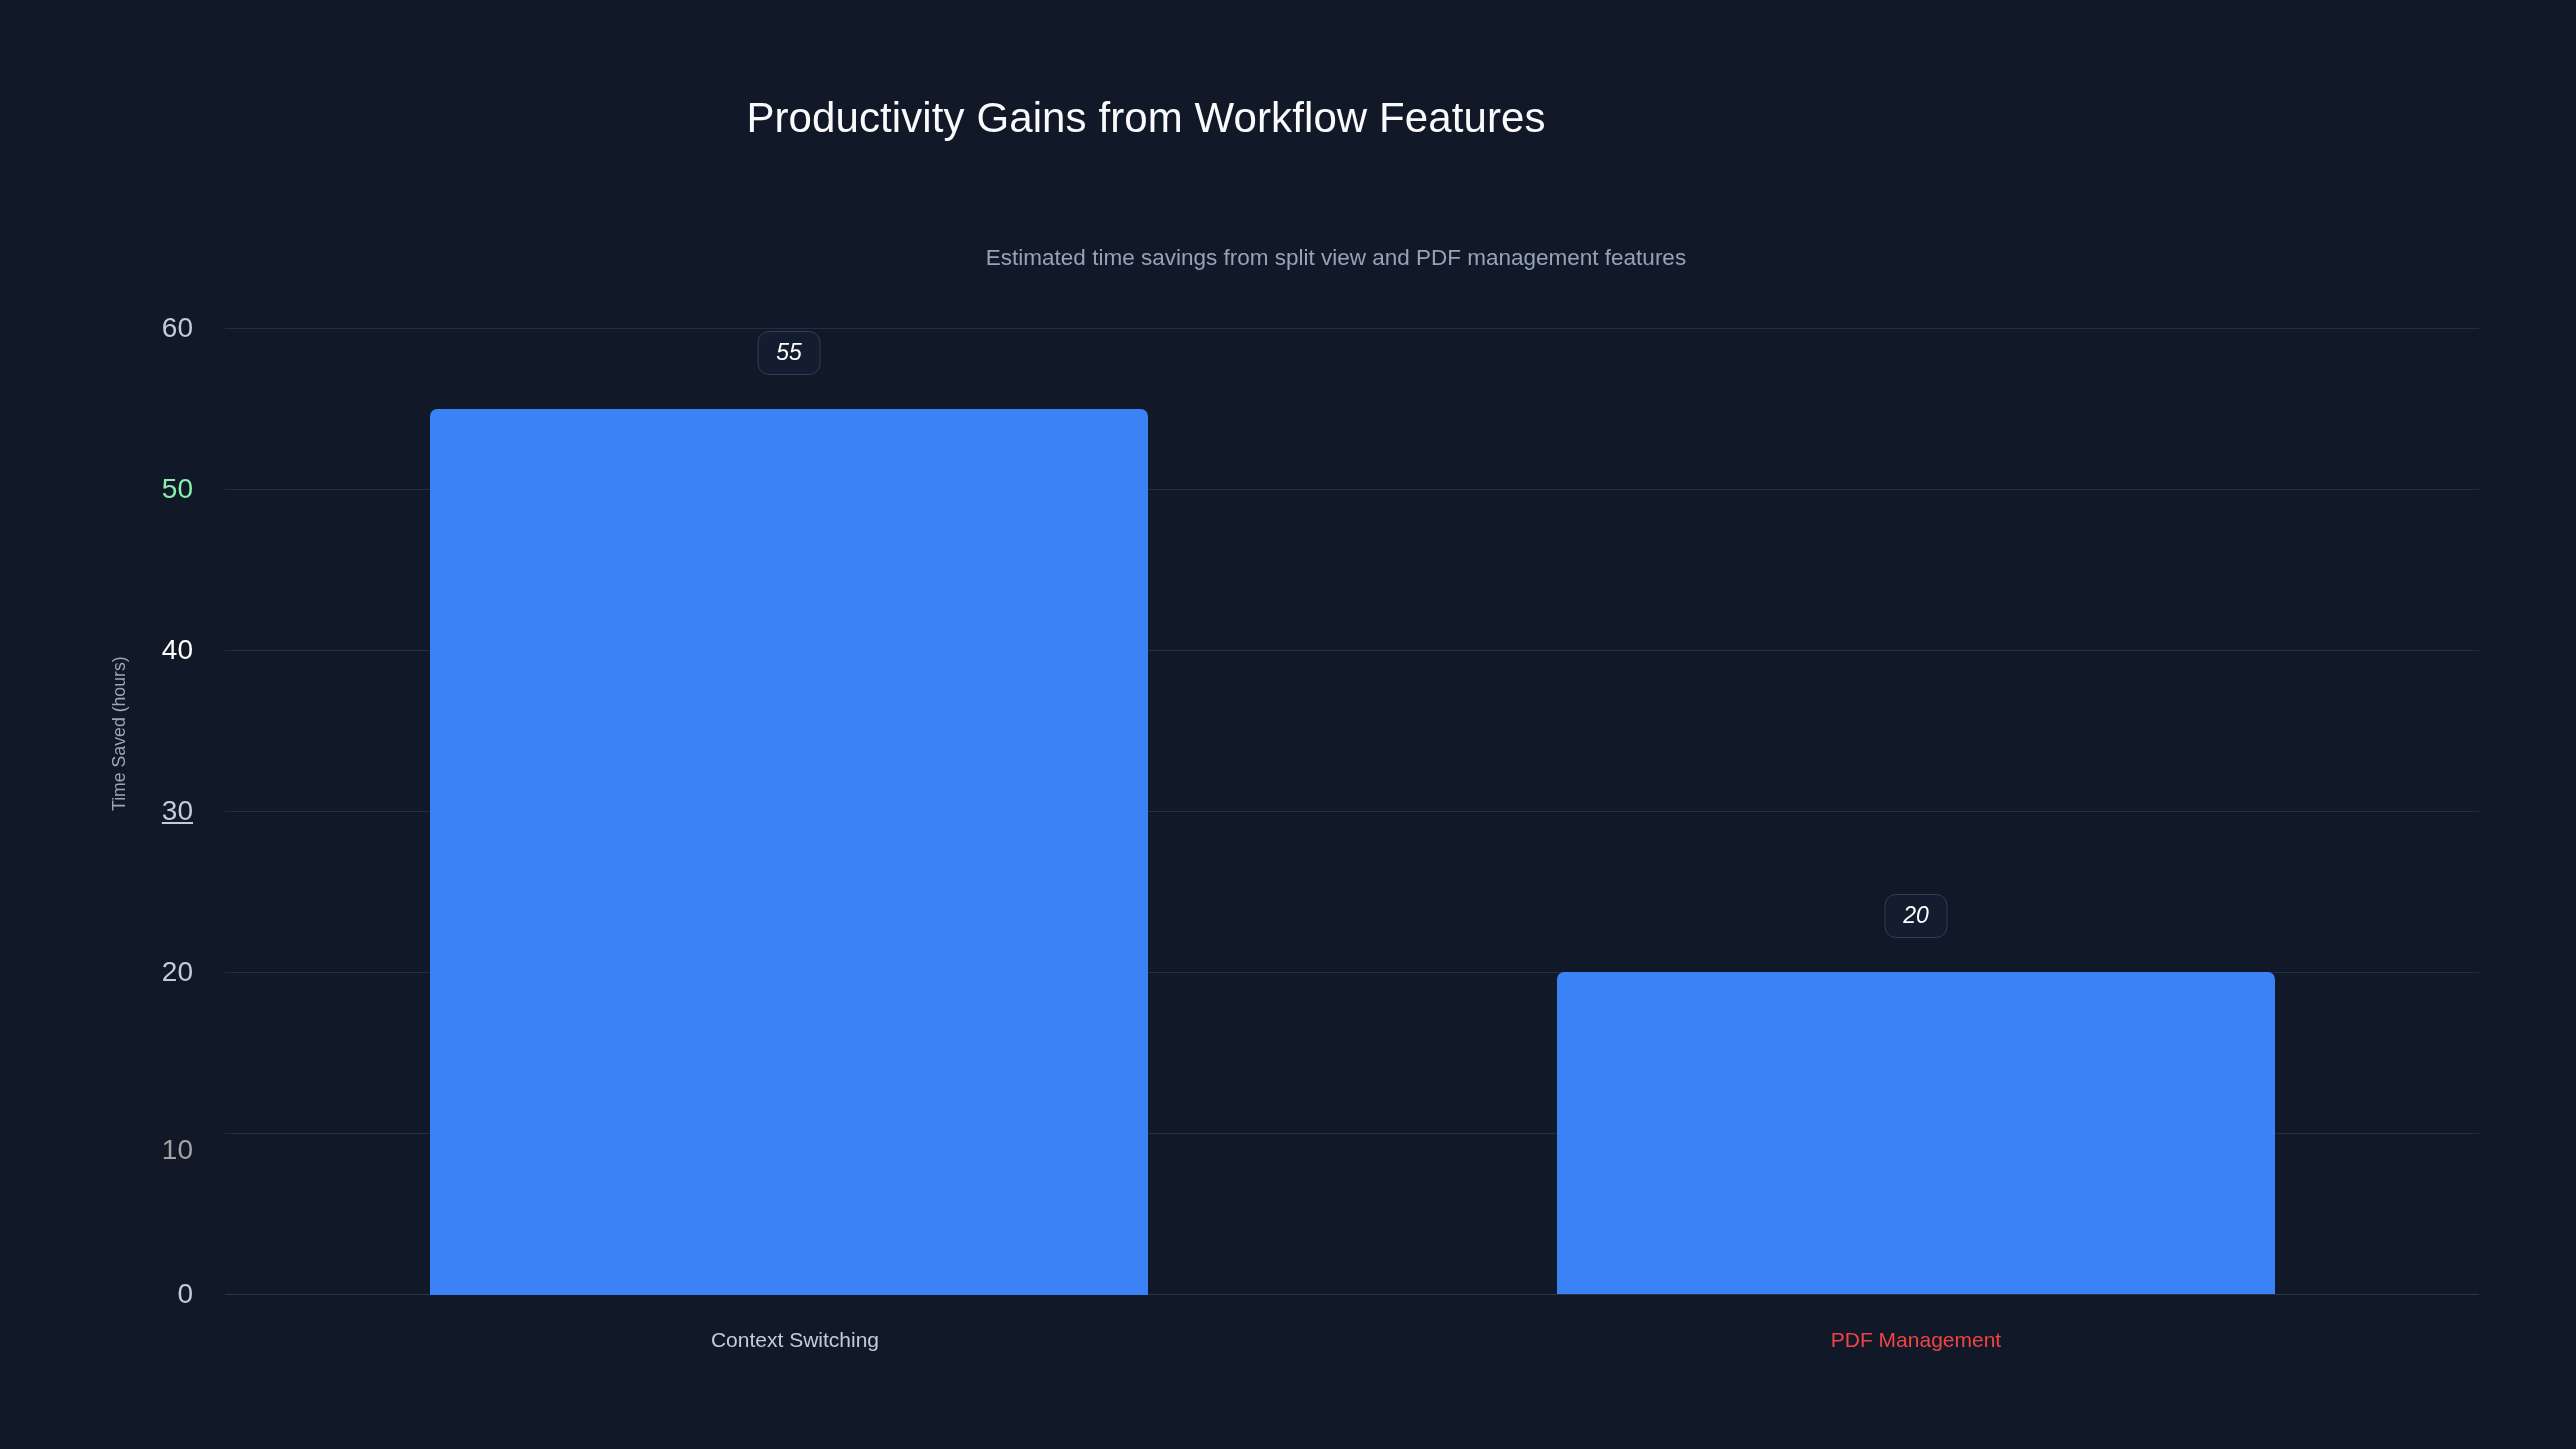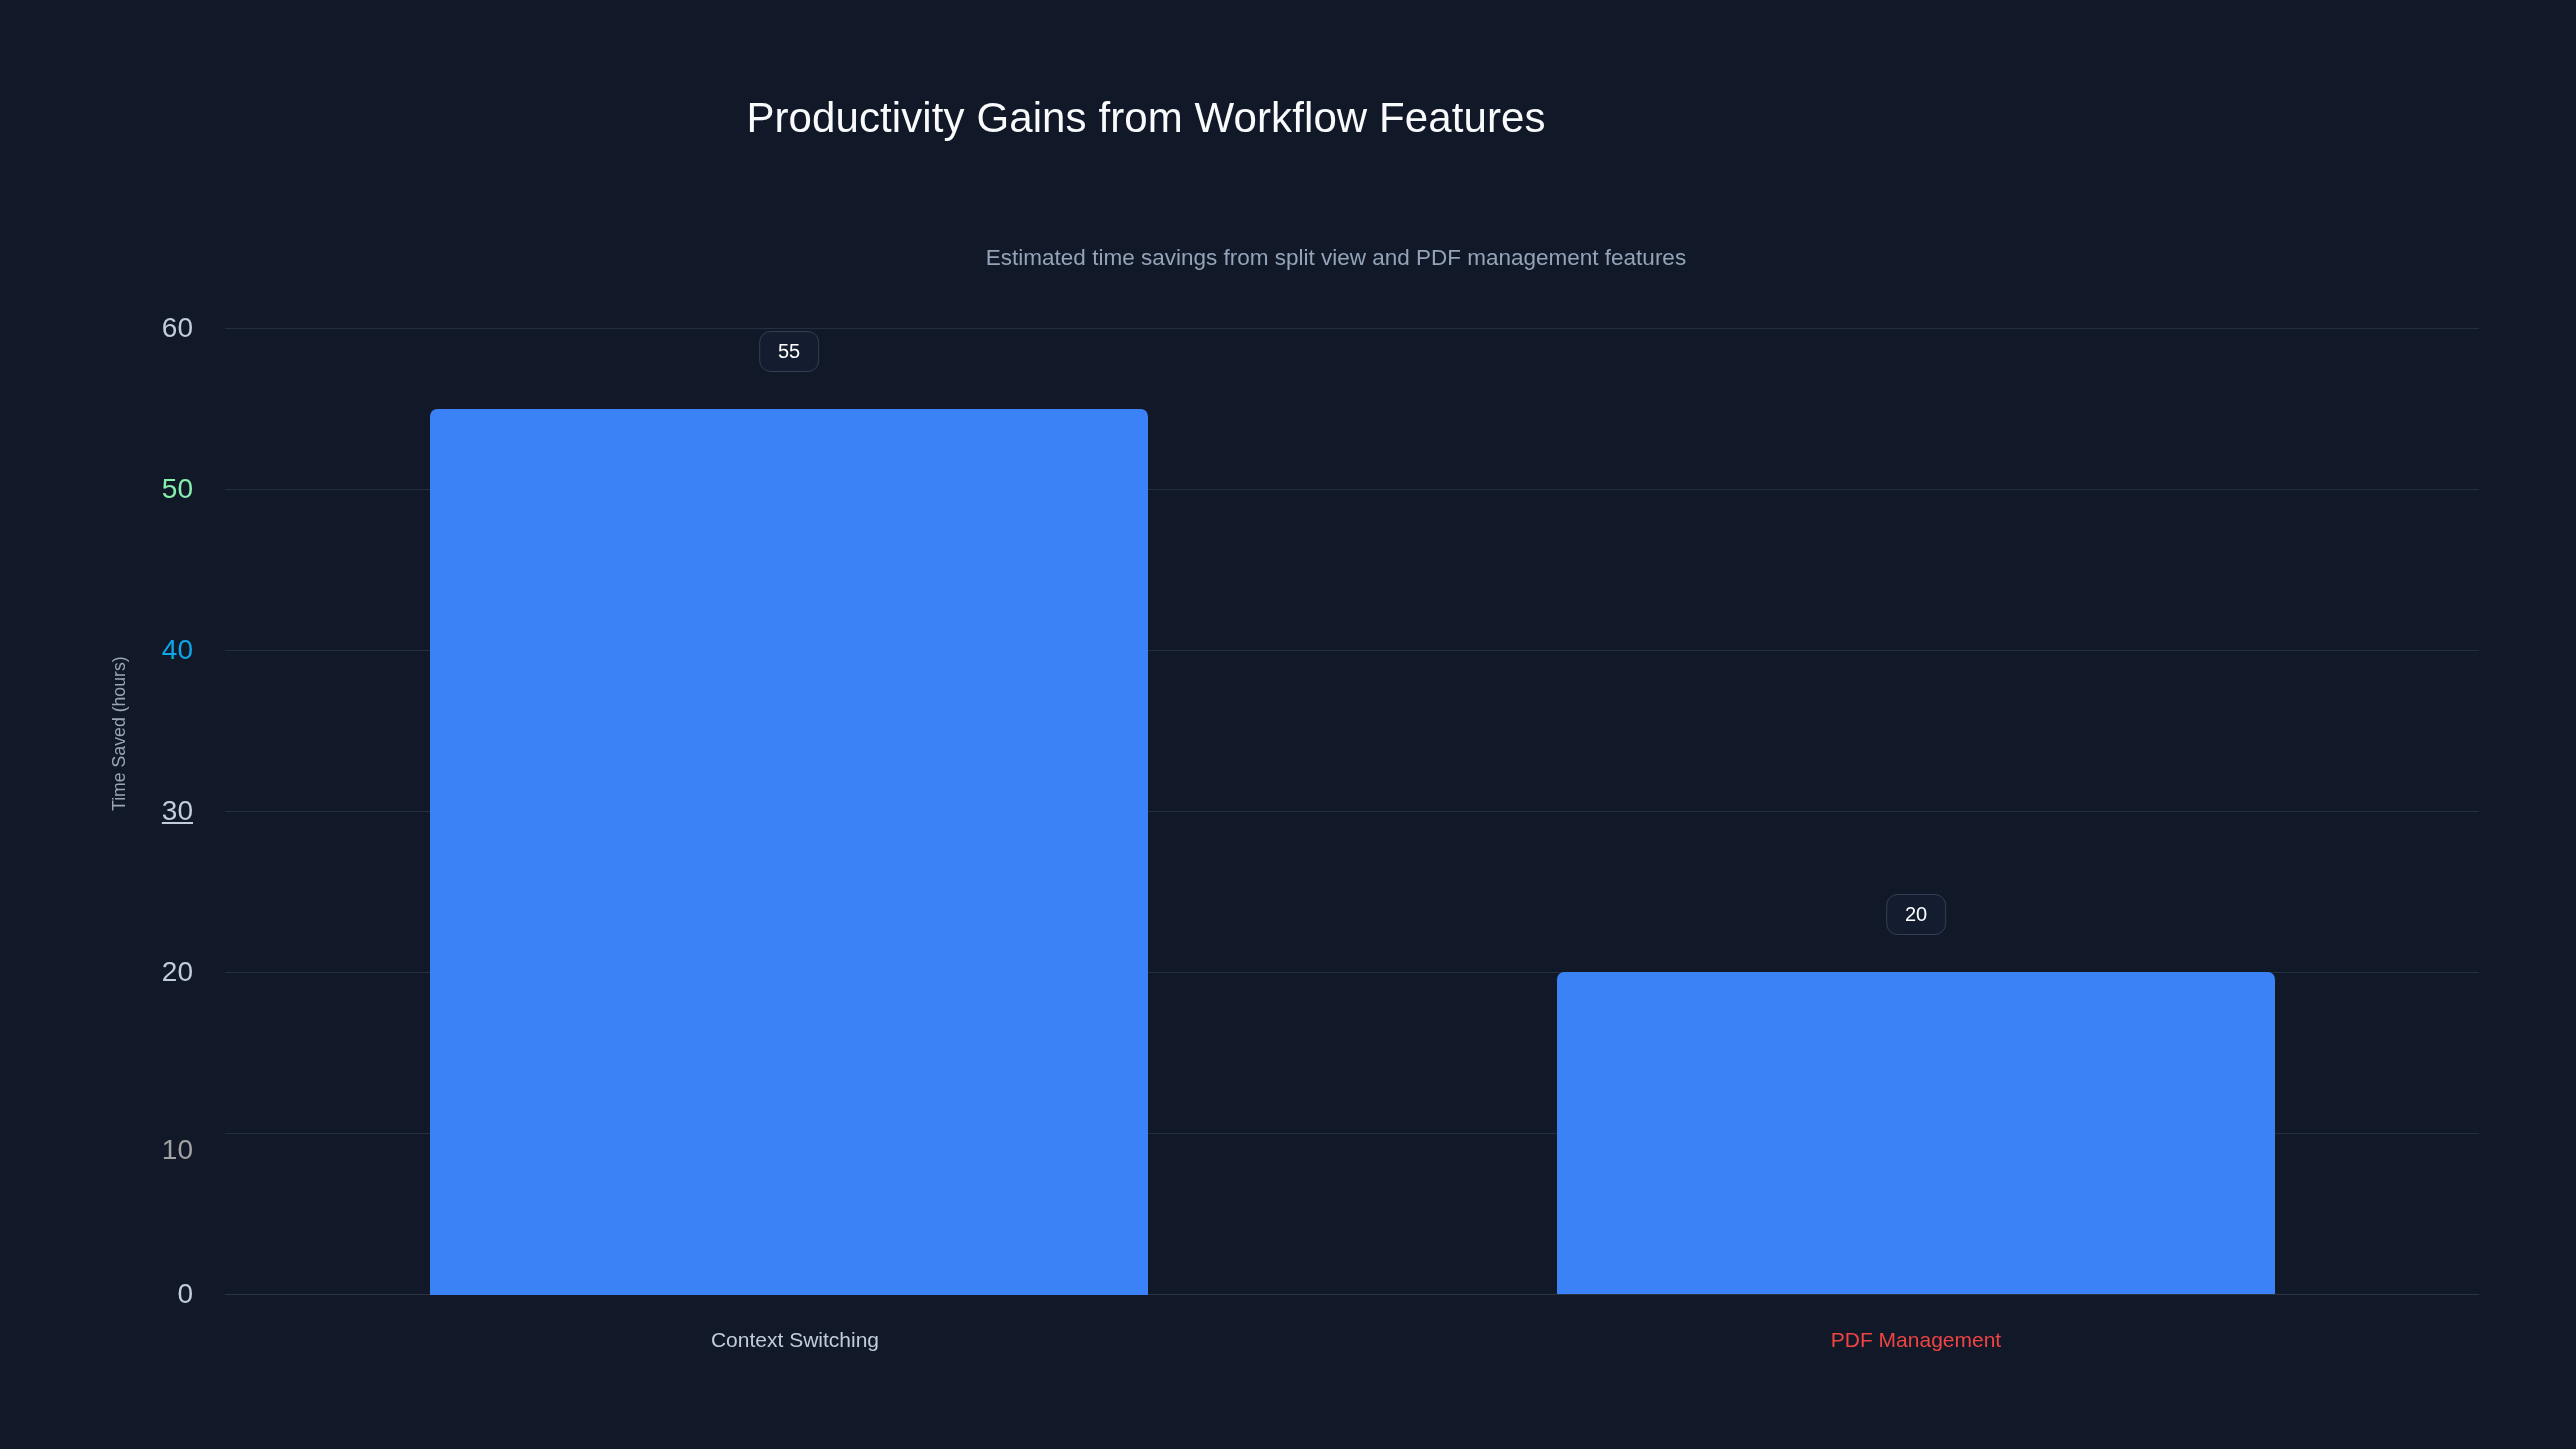--- a/index.html
+++ b/index.html
@@ -106,26 +106,27 @@
   }
 
   
   .value-badge {
     position: absolute;
     transform: translateX(-50%);
     background: #131d2f;
     border: 0.8px solid #333f52;
     border-radius: 11.3px;
     color: #ffffff;
-    font-size: 20px;
+    font-size: 23px;
     font-weight: 400;
     padding: 8.9px 17.7px 10.5px;
     line-height: 1;
     white-space: nowrap;
     box-sizing: border-box;
+    font-style: italic;
   }
 
   
   .x-tick-label {
     position: absolute;
     transform: translateX(-50%);
     top: 1328px;
     color: #c3ccda;
     font-size: 21px;
     font-weight: 400;
@@ -139,21 +140,21 @@
 
   <div id="chart-title">Productivity Gains from Workflow Features</div>
 
   <div id="chart-subtitle">Estimated time savings from split view and PDF management features</div>
 
   <div id="y-axis">
       <div class="tick" style="top: 966px; color: rgb(195, 204, 218);">0</div>
       <div class="tick" style="top: 822px; color: #a3a3a3;">10</div>
       <div class="tick" style="top: 644px; color: rgb(195, 204, 218);">20</div>
       <div class="tick" style="top: 483px; color: rgb(195, 204, 218); text-decoration: underline;">30</div>
-      <div class="tick" style="top: 322px; color: #0ea5e9; margin-left: 30px;">40</div>
+      <div class="tick" style="top: 322px; color: #ffffff; margin-left: 30px;">40</div>
       <div class="tick" style="top: 161px; color: #86efac;">50</div>
       <div class="tick" style="top: 0px; color: rgb(195, 204, 218);">60</div>
     </div>
 
   <div id="y-axis-title">Time Saved (hours)</div>
 
   <div id="plot-area">
       <div class="gridline axis-base" style="top: 966px; background: rgb(42, 52, 69);"></div>
       <div class="gridline" style="top: 805px; background: rgb(35, 46, 64);"></div>
       <div class="gridline" style="top: 644px; background: rgb(35, 46, 64);"></div>

